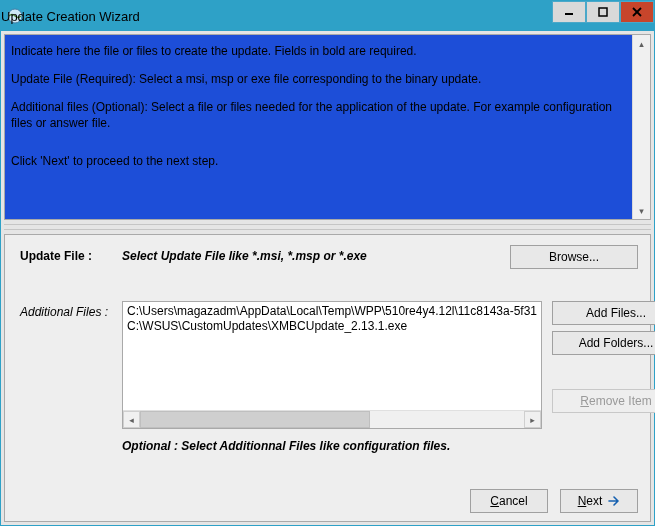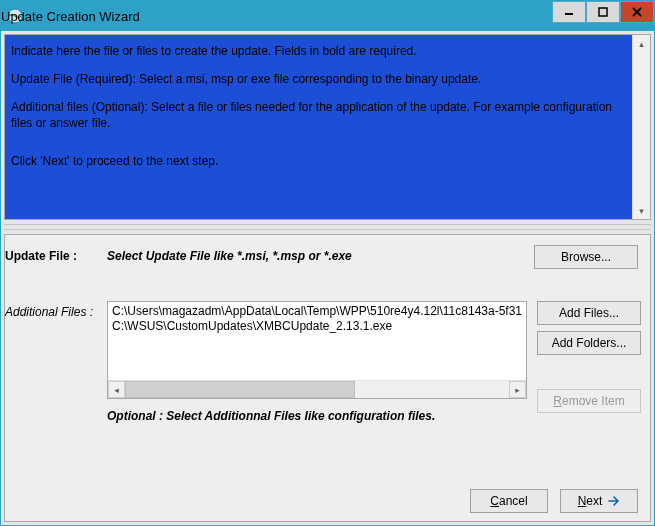--- a/index.html
+++ b/index.html
@@ -121,42 +121,42 @@
     background: #e5e5e5;
   }
 
   
   .form-area {
     flex: 1;
     margin: 0 3px 3px 3px;
     border: 1px solid #a9a9a9;
     background: #eeeeee;
     box-sizing: border-box;
-    padding: 10px 12px 8px 0;
+    padding: 10px 12px 8px 15px;
     display: flex;
     flex-direction: column;
   }
   .row {
     display: flex;
     align-items: flex-start;
   }
   .label-col {
     width: 102px;
     flex-shrink: 0;
     font-size: 12px;
     padding-top: 4px;
   }
   .label-col.bold { font-weight: bold; }
   .field-col {
     flex: 1;
     display: flex;
     flex-direction: column;
   }
   .btn-col {
-    width: 104px;
+    width: 128px;
     flex-shrink: 0;
     display: flex;
     flex-direction: column;
     margin-left: 10px;
   }
 
   .text-input {
     width: 100%;
     height: 22px;
     border: 1px solid #a9a9a9;
@@ -173,21 +173,21 @@
     color: #000;
     margin-top: 4px;
     font-weight: bold;
   }
 
   .list-wrap {
     width: 100%;
     border: 1px solid #a9a9a9;
     background: #fff;
     box-sizing: border-box;
-    height: 98px;
+    height: 128px;
     display: flex;
     flex-direction: column;
   }
   .list-body {
     flex: 1;
     padding: 2px 4px;
     font-size: 12px;
     line-height: 15px;
     overflow: hidden;
     white-space: nowrap;

